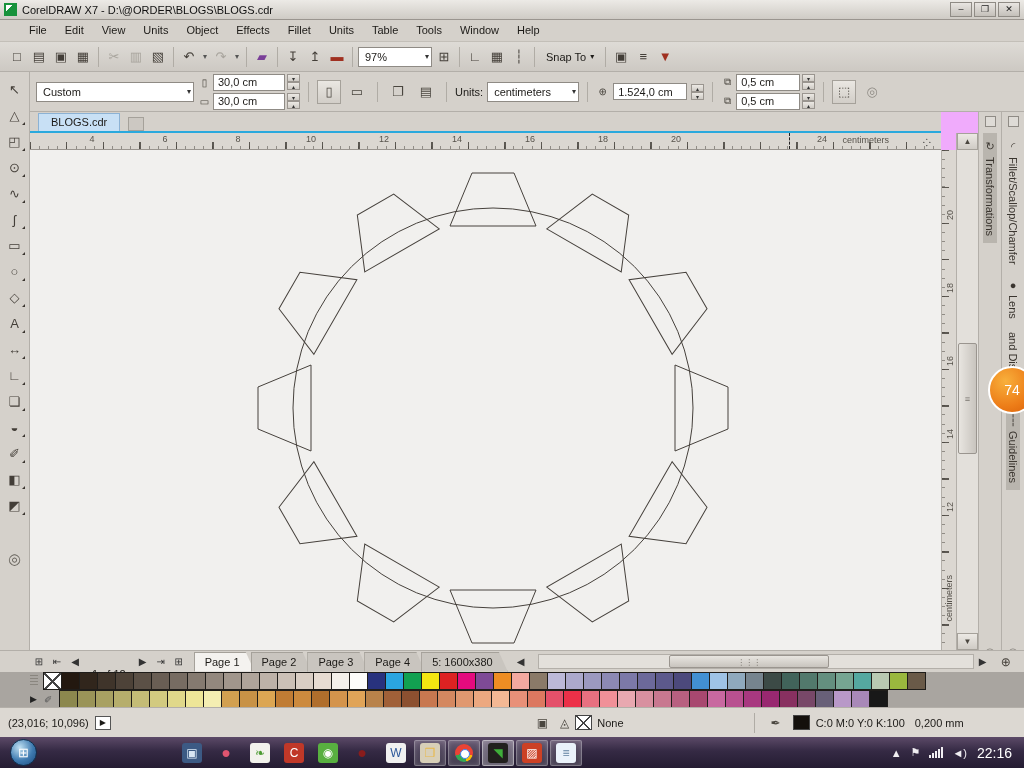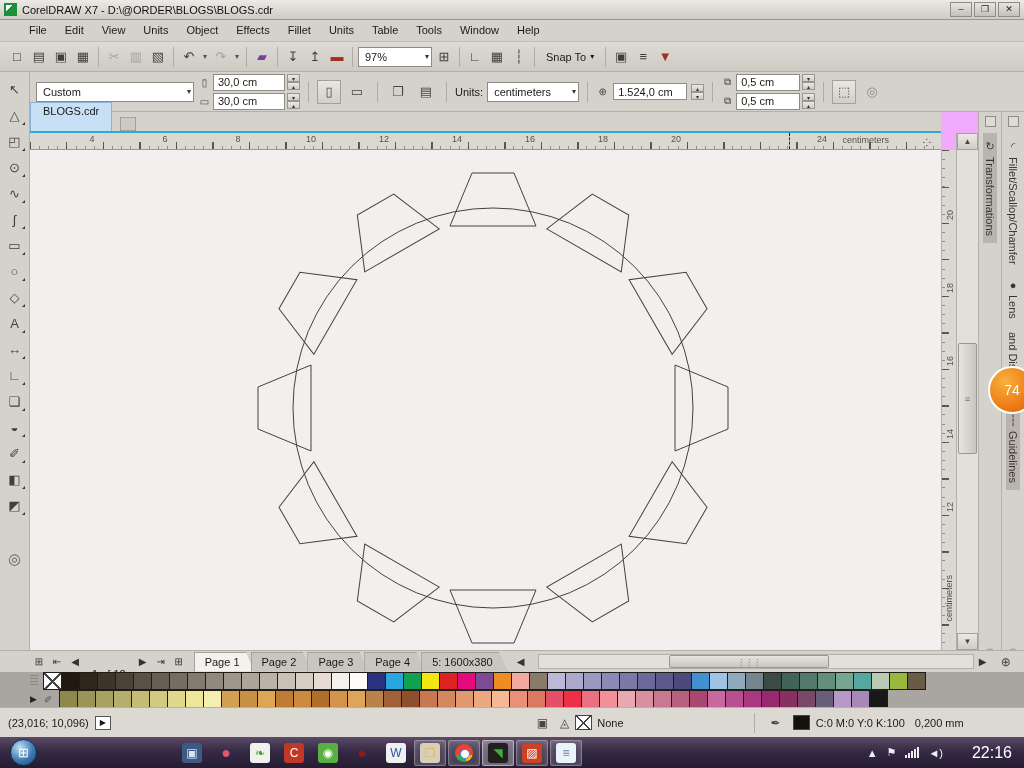--- a/index.html
+++ b/index.html
@@ -49,21 +49,21 @@
   .two-rows { display:flex; flex-direction:column; gap:2px; }
   .row-line { display:flex; align-items:center; gap:2px; }
   .mini-ic { font-size:10px; color:#4a463f; width:13px; text-align:center; }
   .pbtn { width:24px; height:24px; display:flex; align-items:center; justify-content:center;
     font-size:13px; color:#4a463f; }
   .pbtn.framed { border:1px solid #a5a19a; background:linear-gradient(#eae7e2,#d2cec8); }
   
   .doctab-row { position:absolute; left:30px; top:112px; width:911px; height:21px;
     background:#d5d1cb; border-bottom:2px solid #2aa9dd; display:flex; align-items:flex-end; }
   .doctab { background:#c8e0f5; border:1px solid #8cb2d4; border-bottom:none;
-    padding:2px 12px 14px; font-size:11px; }
+    padding:2px 12px 3px; font-size:11px;margin-left:8px; }
   .doctab-new { width:16px; height:14px; background:#ccc8c2; border:1px solid #a5a19a; margin-left:8px; }
   
   .ruler-h { position:absolute; left:30px; top:133px; width:911px; height:17px;
     background:#dbd7d1; border-bottom:1px solid #9a958f;
     background-image:
       repeating-linear-gradient(to right, rgba(70,66,60,.85) 0 1px, transparent 1px 36.5px),
       repeating-linear-gradient(to right, rgba(70,66,60,.5) 0 1px, transparent 1px 9.12px);
     background-size: 100% 7px, 100% 3px;
     background-position: left bottom, left bottom; background-repeat: no-repeat; }
   .ruler-h .rlabel { position:absolute; top:1px; transform:translateX(-50%);
@@ -175,21 +175,21 @@
   .tapp.current { background:rgba(255,255,255,.3); border:1px solid rgba(255,255,255,.45); }
   .chrome-ball { width:18px; height:18px; border-radius:50%;
     background: conic-gradient(#ea4335 0 30%, #fbbc05 30% 45%, #34a853 45% 70%, #ea4335 70% 100%);
     position:relative; }
   .chrome-ball::after { content:""; position:absolute; left:5px; top:5px; width:8px; height:8px;
     border-radius:50%; background:#fff; border:1px solid #4285f4; }
   .tray { margin-left:auto; display:flex; align-items:center; gap:9px; padding-right:8px; }
   .tray .ti { font-size:11px; color:#f0eef2; }
   .bars { display:flex; align-items:flex-end; gap:1px; height:11px; }
   .bars i { width:2px; background:#f0eef2; display:block; }
-  .clock { font-size:16px; margin-left:20px; }
+  .clock { font-size:14px; margin-left:1px; }
 </style>
 </head>
 <body>
 
 <div id="app">
 
   <div class="titlebar">
     <span class="app-logo"></span>
     <span class="title-text">CorelDRAW X7 - D:\@ORDER\BLOGS\BLOGS.cdr</span>
     <span class="winbtns">

